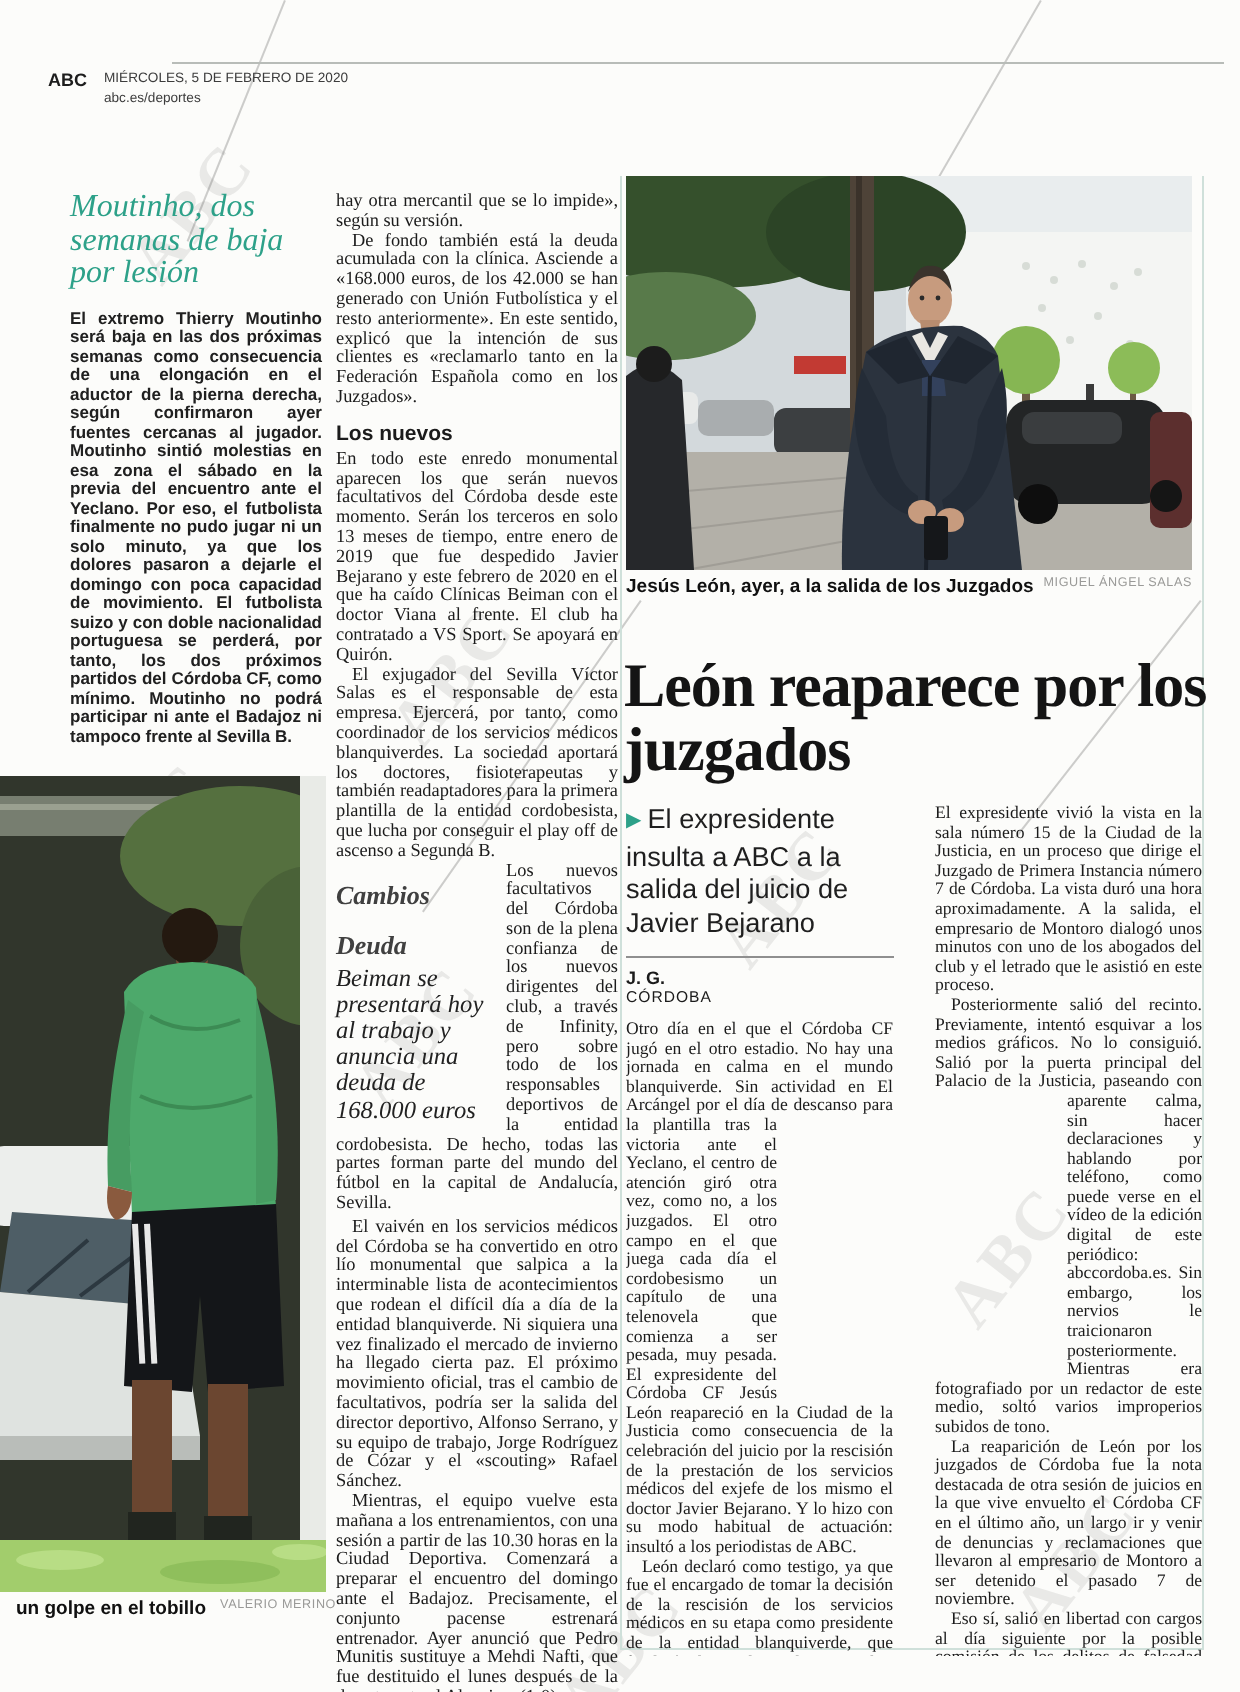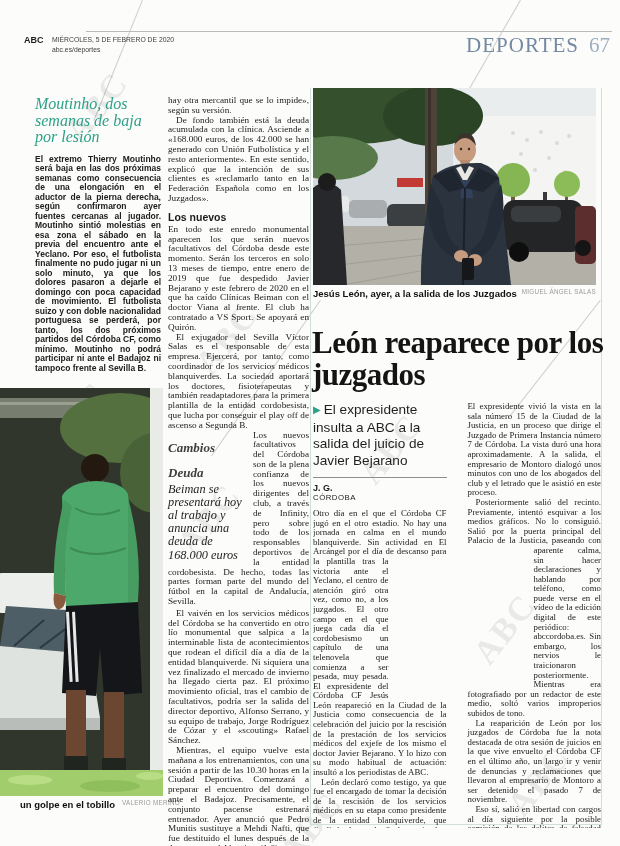--- a/index.html
+++ b/index.html
@@ -23,21 +23,21 @@
   .section-name{font:400 21px "Liberation Serif",serif;color:#7389a3;letter-spacing:1px;}
   .section-page{font:400 21px "Liberation Serif",serif;color:#9db0c2;}
 
   
   .brief{position:absolute;left:35px;top:96px;width:126px;}
   .brief-headline{font:italic 500 16px/16.5px "Liberation Serif",serif;color:#2da189;margin:0 0 9px;}
   .brief-body{font:700 8.5px/9.5px "Liberation Sans",sans-serif;color:#202020;text-align:justify;}
 
   
   .photo-left{position:absolute;left:0;top:388px;width:163px;height:408px;overflow:hidden;}
-  .caption-row-left{position:absolute;left:20px;top:799px;width:160px;display:flex;
+  .caption-row-left{position:absolute;left:8px;top:799px;width:160px;display:flex;
       justify-content:space-between;align-items:flex-start;}
   .caption{font:700 9.5px "Liberation Sans",sans-serif;color:#101010;}
   .credit{font:400 6.3px "Liberation Sans",sans-serif;color:#9a9a98;letter-spacing:.3px;white-space:nowrap;}
 
   
   .midcol{position:absolute;left:168px;top:96px;width:141px;
       font:9.2px/9.8px "Liberation Serif",serif;text-align:justify;color:#1b1b1b;}
   .midcol p{margin:0;text-indent:8px;}
   .midcol p.first{text-indent:0;}
   .subhead{font:700 10.5px "Liberation Sans",sans-serif;margin:7px 0 2px;text-align:left;}
@@ -97,24 +97,20 @@
   <i class="wline" style="left:142px;top:0;height:130px;transform:rotate(22deg)"></i>
   <i class="wline" style="left:520px;top:0;height:120px;transform:rotate(30deg)"></i>
   <i class="wline" style="left:320px;top:300px;height:190px;transform:rotate(35deg)"></i>
   <i class="wline" style="left:600px;top:300px;height:150px;transform:rotate(38deg)"></i>
 
   <div class="header-rule"></div>
   <div class="brand">ABC</div>
   <div class="issue">
     <div>MIÉRCOLES, 5 DE FEBRERO DE 2020</div>
     <div>abc.es/deportes</div>
-  </div>
-  <div class="section-box">
-    <span class="section-name">DEPORTES</span>
-    <span class="section-page">67</span>
   </div>
 
   <div class="brief">
     <h2 class="brief-headline">Moutinho, dos semanas de baja por lesión</h2>
     <div class="brief-body">El extremo Thierry Moutinho será baja en las dos próximas semanas como consecuencia de una elongación en el aductor de la pierna derecha, según confirmaron ayer fuentes cercanas al jugador. Moutinho sintió molestias en esa zona el sábado en la previa del encuentro ante el Yeclano. Por eso, el futbolista finalmente no pudo jugar ni un solo minuto, ya que los dolores pasaron a dejarle el domingo con poca capacidad de movimiento. El futbolista suizo y con doble nacionalidad portuguesa se perderá, por tanto, los dos próximos partidos del Córdoba CF, como mínimo. Moutinho no podrá participar ni ante el Badajoz ni tampoco frente al Sevilla B.</div>
   </div>
 
   <div class="photo-left">
     <svg width="163" height="408" viewBox="0 0 163 408">
       <rect width="163" height="408" fill="#31362c"></rect>

